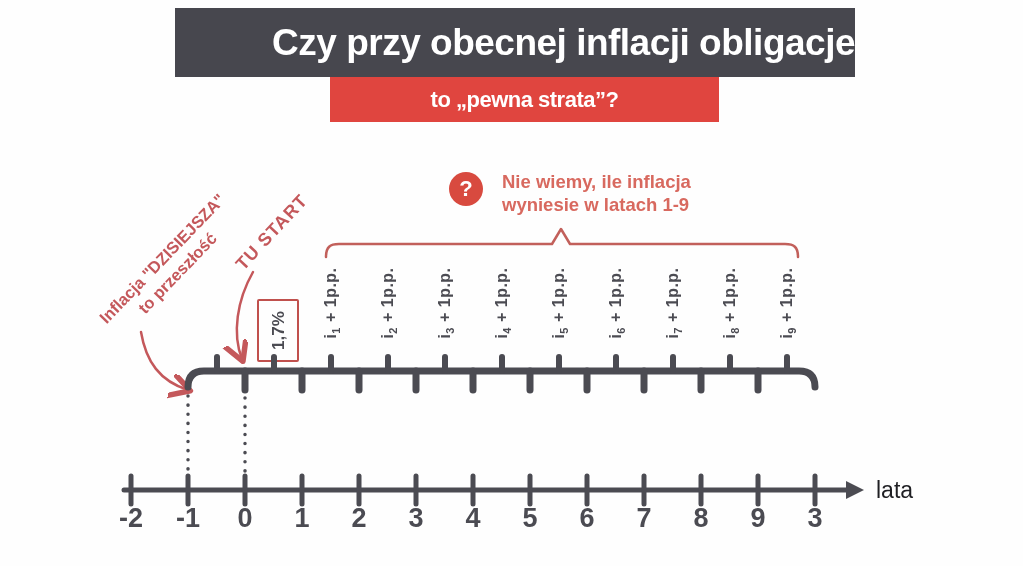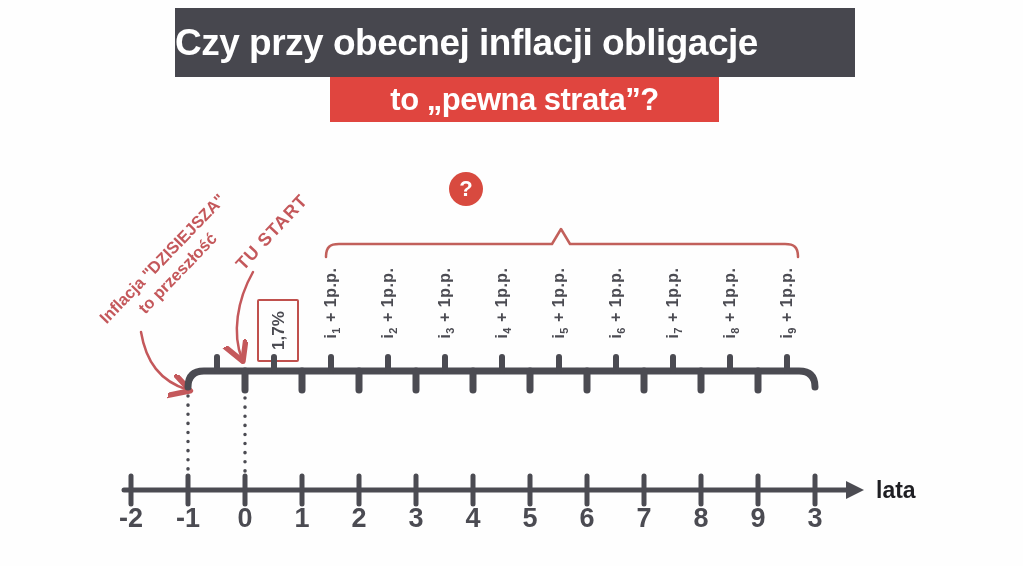--- a/index.html
+++ b/index.html
@@ -3,27 +3,27 @@
 <meta charset="utf-8">
 <style>
   html,body{margin:0;padding:0;background:#ffffff;}
   .canvas{
     position:relative;width:1023px;height:566px;background:#fefefe;
     font-family:"Liberation Sans",sans-serif;overflow:hidden;
   }
   
   .title-dark{
     position:absolute;left:175px;top:8px;width:680px;height:69px;
-    background:#47474e;display:flex;align-items:center;justify-content:flex-start;
+    background:#47474e;display:flex;align-items:center;justify-content:flex-end;
     color:#ffffff;font-size:37px;font-weight:bold;letter-spacing:-0.5px;white-space:nowrap;
   }
   .title-red{
     position:absolute;left:330px;top:77px;width:389px;height:45px;
     background:#e0453f;display:flex;align-items:center;justify-content:center;
-    color:#ffffff;font-size:31px;font-weight:bold;letter-spacing:-0.5px;white-space:nowrap;
+    color:#ffffff;font-size:22px;font-weight:bold;letter-spacing:-0.5px;white-space:nowrap;
   }
   
   .note-inflation{
     position:absolute;left:65px;top:245px;width:210px;
     transform:rotate(-46deg);transform-origin:center;
     color:#c4585b;font-size:16.5px;font-weight:bold;line-height:21px;
     text-align:center;white-space:nowrap;
   }
   .note-start{
     position:absolute;left:212px;top:222px;width:120px;
@@ -58,21 +58,21 @@
     letter-spacing:0.5px;
   }
   .ilabel sub{font-size:11px;}
   
   .axnum{
     position:absolute;top:503px;width:44px;text-align:center;
     color:#4b4b52;font-size:27px;font-weight:bold;
   }
   .unit-label{
     position:absolute;left:876px;top:477px;
-    color:#1f1f23;font-size:23px;font-weight:bold;
+    color:#1f1f23;font-size:23px;font-weight:normal;
   }
   svg{position:absolute;left:0;top:0;}
 </style>
 </head>
 <body>
 
 <div class="canvas">
 
   <div class="title-dark">
     <span>Czy przy obecnej inflacji obligacje</span>
@@ -86,20 +86,24 @@
     <div>to przeszłość</div>
   </div>
   <div class="note-start">TU START</div>
 
   <div class="rate-box">
     <span>1,7%</span>
   </div>
 
   <div class="q-circle">
     <span>?</span>
+  </div>
+  <div class="q-text">
+    <div>Nie wiemy, ile inflacja</div>
+    <div>wyniesie w latach 1-9</div>
   </div>
 
   <div class="ilabel" style="left:281px"><span>i</span><sub>1</sub><span> + 1p.p.</span></div>
   <div class="ilabel" style="left:338px"><span>i</span><sub>2</sub><span> + 1p.p.</span></div>
   <div class="ilabel" style="left:395px"><span>i</span><sub>3</sub><span> + 1p.p.</span></div>
   <div class="ilabel" style="left:452px"><span>i</span><sub>4</sub><span> + 1p.p.</span></div>
   <div class="ilabel" style="left:509px"><span>i</span><sub>5</sub><span> + 1p.p.</span></div>
   <div class="ilabel" style="left:566px"><span>i</span><sub>6</sub><span> + 1p.p.</span></div>
   <div class="ilabel" style="left:623px"><span>i</span><sub>7</sub><span> + 1p.p.</span></div>
   <div class="ilabel" style="left:680px"><span>i</span><sub>8</sub><span> + 1p.p.</span></div>

